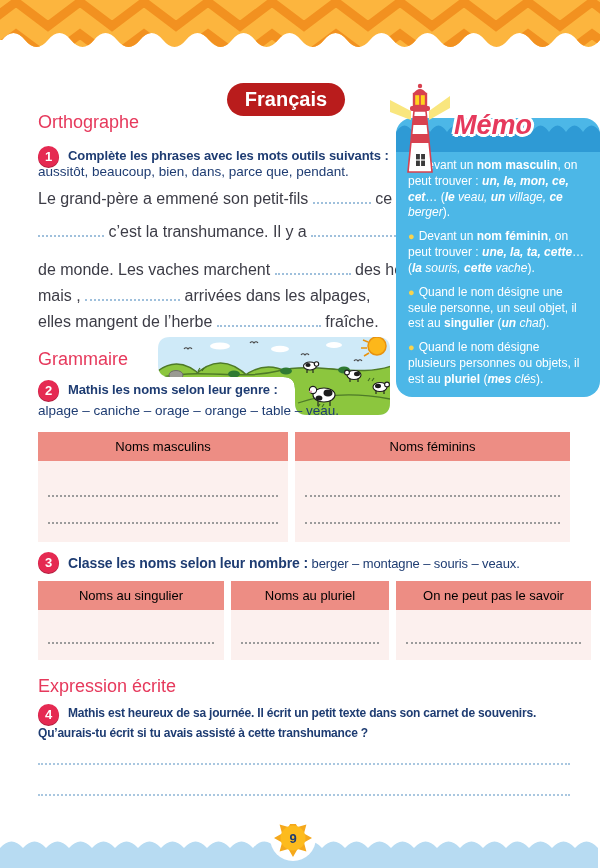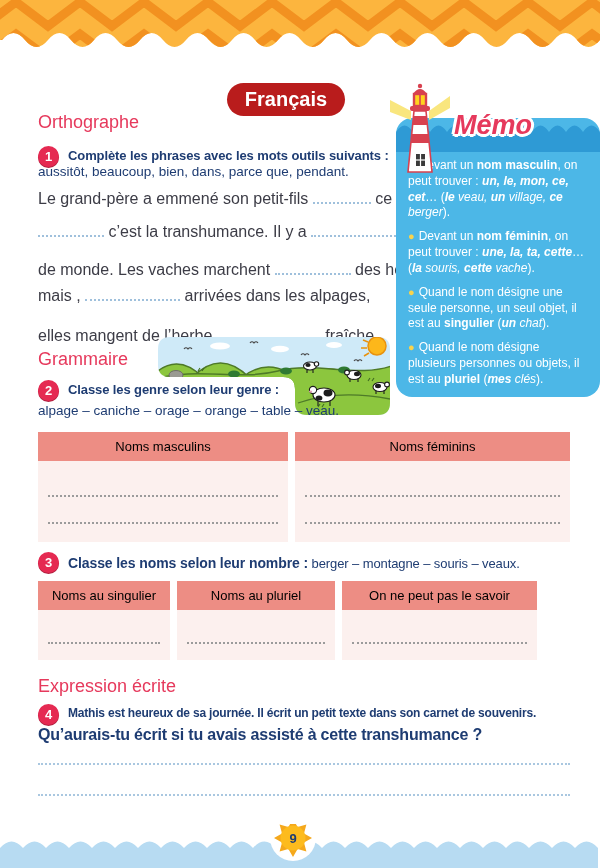--- a/index.html
+++ b/index.html
@@ -40,21 +40,21 @@
   .col{display:flex;flex-direction:column;}
   .th{background:#ed8d84;color:#000000;font-size:13px;display:flex;align-items:center;justify-content:center;height:29px;}
   .td{background:#fcf0ee;padding:0 10px;display:flex;flex-direction:column;justify-content:flex-end;}
   .dotline{border-bottom:2px dotted #9b9b9b;height:0;margin-bottom:25px;}
   .td .dotline:last-child{margin-bottom:18px;}
 
   
   .ansline{position:absolute;left:38px;width:532px;border-bottom:2px dotted #a9c7e0;height:0;}
 
   
-  .ex4line2{position:absolute;left:38px;color:#1e3c72;font-weight:bold;font-size:16px;letter-spacing:-0.2px;white-space:nowrap;}
+  .ex4line2{position:absolute;left:38px;color:#1e3c72;font-weight:bold;font-size:12px;letter-spacing:-0.2px;white-space:nowrap;}
 
   
   .memo{position:absolute;left:396px;top:118px;width:204px;height:279px;background:#4cb7e7;
         border-radius:16px;overflow:hidden;}
   .memo-band{position:absolute;left:0;top:0;}
   .memo-title{position:absolute;left:454px;top:110px;z-index:5;color:#e6395c;font-weight:bold;
               font-style:italic;font-size:27px;
               text-shadow:-2px -2px 0 #fff,2px -2px 0 #fff,-2px 2px 0 #fff,2px 2px 0 #fff,
                           0 3px 0 #fff,3px 0 0 #fff,-3px 0 0 #fff,0 -3px 0 #fff;}
   .memo-list{position:absolute;left:12px;top:40px;width:182px;margin:0;padding:0;list-style:none;}
@@ -106,21 +106,21 @@
   <div class="exrow" style="top:146px;">
     <div class="badge">1</div>
     <div class="prompt">Complète les phrases avec les mots outils suivants :</div>
   </div>
   <div class="wordline" style="top:164px;">aussitôt, beaucoup, bien, dans, parce que, pendant.</div>
 
   <div class="fline" style="top:190px;"><span>Le grand-père a emmené son petit-fils </span><span class="gap" style="width: 58px;"></span><span> ce village,</span></div>
   <div class="fline" style="top:223px;"><span class="gap" style="width: 66px;"></span><span> c’est la transhumance. Il y a </span><span class="gap" style="width: 112px;"></span></div>
   <div class="fline" style="top:255px;margin-top:6px;"><span>de monde. Les vaches marchent </span><span class="gap" style="width: 76px;"></span><span> des heures,</span></div>
   <div class="fline" style="top:287px;"><span>mais , </span><span class="gap" style="width: 95px;"></span><span> arrivées dans les alpages,</span></div>
-  <div class="fline" style="top:327px;"><span>elles mangent de l’herbe </span><span class="gap" style="width: 104px;"></span><span> fraîche.</span></div>
+  <div class="fline" style="top:313px;"><span>elles mangent de l’herbe </span><span class="gap" style="width: 104px;"></span><span> fraîche.</span></div>
 
   <div class="memo">
     <svg class="memo-band" width="204" height="34" viewBox="0 0 204 34">
       <path d="M0,34 L0,14
         q8.5,-13 17,0 q8.5,-13 17,0 q8.5,-13 17,0 q8.5,-13 17,0
         q8.5,-13 17,0 q8.5,-13 17,0 q8.5,-13 17,0 q8.5,-13 17,0
         q8.5,-13 17,0 q8.5,-13 17,0 q8.5,-13 17,0 q8.5,-13 17,0
         L204,34 Z" fill="#2e9ad5"></path>
     </svg>
     <ul class="memo-list">
@@ -231,21 +231,21 @@
           <circle cx="229" cy="47.5" r="2.4" fill="#fff"></circle>
           <line x1="218" y1="54" x2="218" y2="57"></line>
             <line x1="226" y1="54" x2="226" y2="57"></line>
         </g>
       </g>
     </g>
   </svg>
 
   <div class="exrow" style="top:380px;">
     <div class="badge">2</div>
-    <div class="prompt">Classe les genre selon leur genre :</div>
+    <div class="prompt">Mathis les noms selon leur genre :</div>
   </div>
   <div class="wordline" style="top:403px;text-align:center;">alpage – caniche – orage – orange – table – veau.</div>
 
   <div class="tbl" style="top:432px;">
     <div class="col" style="width:250px;">
       <div class="th">Noms masculins</div>
       <div class="td" style="height:81px;">
         <div class="dotline"></div>
         <div class="dotline"></div>
       </div>
@@ -258,21 +258,21 @@
       </div>
     </div>
   </div>
 
   <div class="exrow" style="top:552px;">
     <div class="badge">3</div>
     <div class="promptwrap"><span class="prompt-inline-bold">Classe les noms selon leur nombre :</span><span class="prompt-inline-reg"> berger – montagne – souris – veaux.</span></div>
   </div>
 
   <div class="tbl" style="top:581px;">
-    <div class="col" style="width:132px;">
+    <div class="col" style="width:186px;">
       <div class="th">Noms au singulier</div>
       <div class="td" style="height:50px;">
         <div class="dotline" style="margin-bottom:16px;"></div>
       </div>
     </div>
     <div class="col" style="width:158px;">
       <div class="th">Noms au pluriel</div>
       <div class="td" style="height:50px;">
         <div class="dotline" style="margin-bottom:16px;"></div>
       </div>

